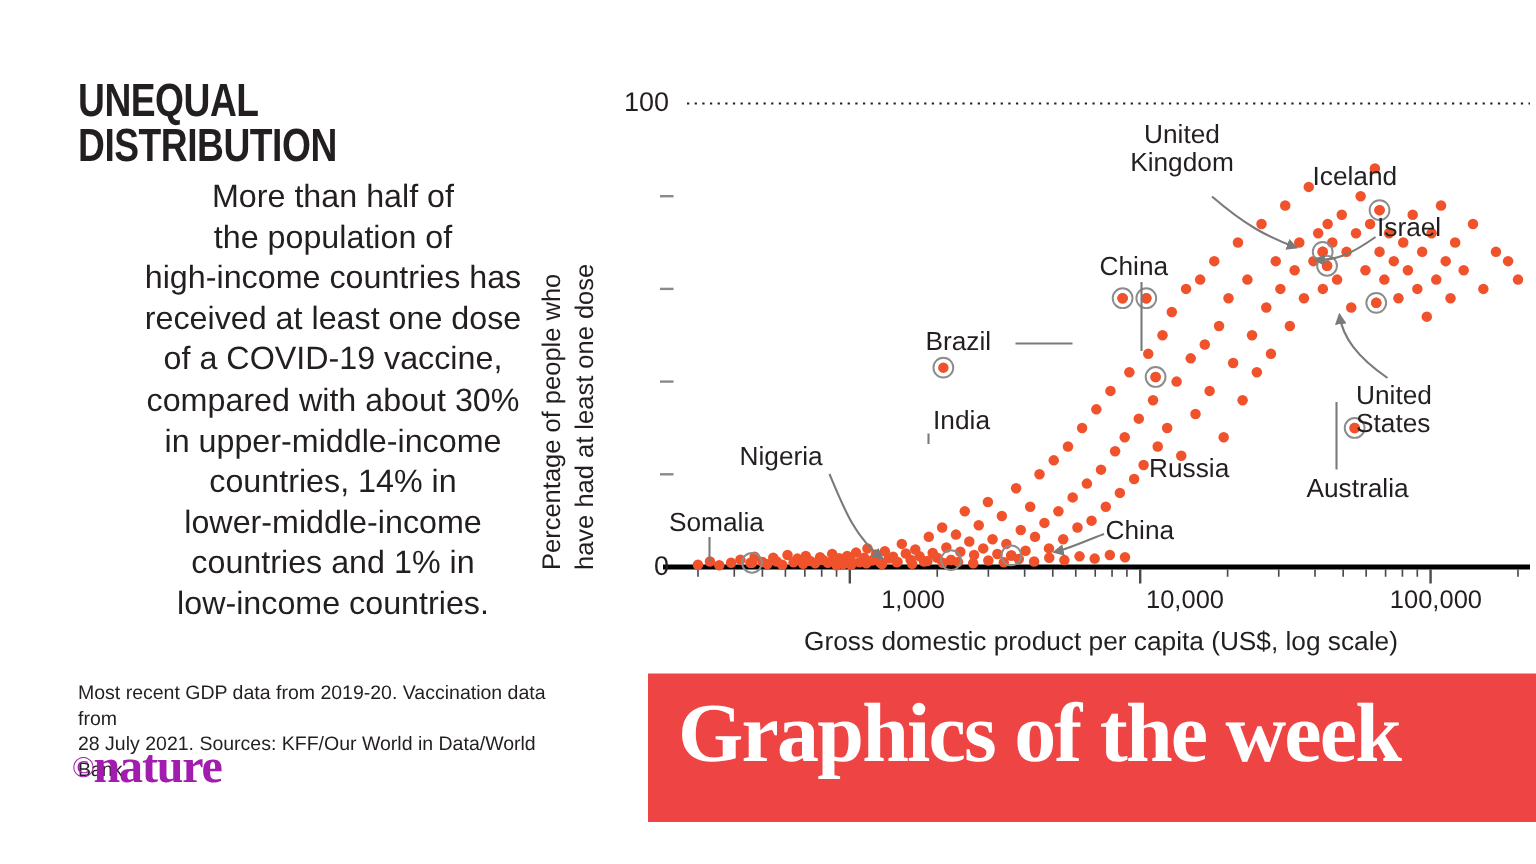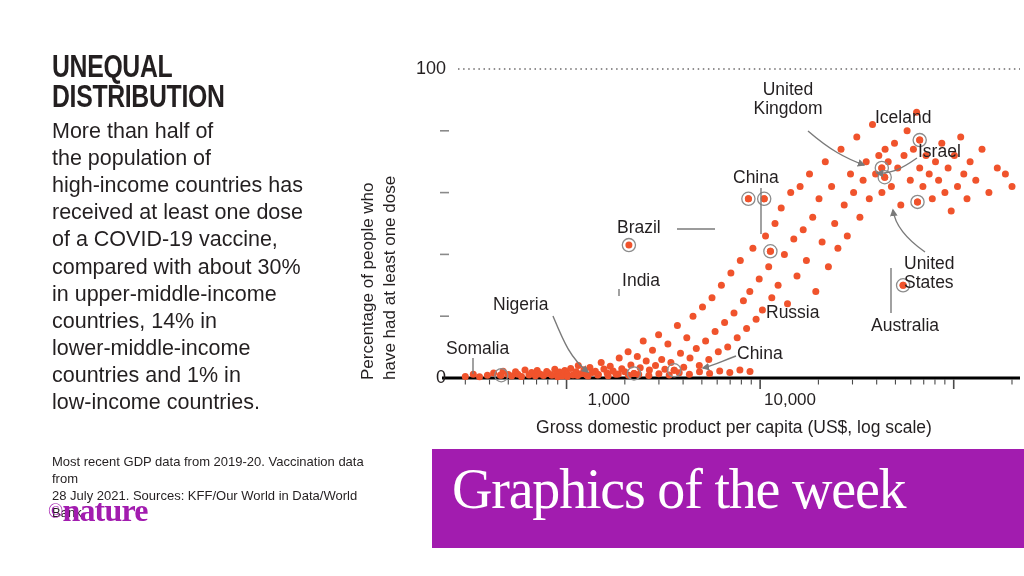--- a/index.html
+++ b/index.html
@@ -16,21 +16,21 @@
     font-family:"Liberation Sans","DejaVu Sans",sans-serif;
     font-weight:bold;font-size:31px;line-height:0.97;
     letter-spacing:-0.4px;color:#231f20;
     text-transform:uppercase;
     transform:scaleX(0.80);transform-origin:left top;
     white-space:pre-line;
     margin:0 0 6px 0;
   }
   .standfirst{
     font-size:21.5px;line-height:1.26;color:#231f20;
-    margin:0;white-space:pre-line;font-weight:400;
+    margin:0;white-space:pre-line;font-weight:400;text-align:center;
   }
   .source-note{
     position:absolute;left:52px;top:453px;width:320px;
     font-size:13px;line-height:1.32;color:#231f20;white-space:pre-line;
   }
   .nature-logo{
     position:absolute;left:48px;top:492px;
     font-family:"Liberation Serif","DejaVu Serif",serif;
     font-weight:bold;font-size:32px;color:#a21caf;letter-spacing:-0.8px;
   }
@@ -55,21 +55,22 @@
   .xtick-text{position:absolute;font-size:17px;color:#231f20;text-align:right;}
 
   .annot{
     position:absolute;font-size:17.5px;line-height:1.06;color:#231f20;
     white-space:pre-line;
   }
 
   
   .banner{
     position:absolute;left:432px;top:449px;width:592px;height:99px;
-    background:#a21caf;
+    background:#ef4444;
+    font-weight:bold;
   }
   .banner-text{
     position:absolute;left:20px;top:8px;
     font-family:"Liberation Serif","DejaVu Serif",serif;
     font-size:56px;color:#ffffff;letter-spacing:-1.2px;white-space:nowrap;
   }
 </style>
 </head>
 <body>
 
@@ -375,20 +376,21 @@
   </div>
 
   <div class="ylab-line ylab-1">Percentage of people who</div>
   <div class="ylab-line ylab-2">have had at least one dose</div>
 
   <div class="tick-text" id="ytick-100" style="left:390px;top:58px;width:56px;">100</div>
   <div class="tick-text" id="ytick-0" style="left:390px;top:367px;width:56px;">0</div>
 
   <div class="xtick-text" style="left:510px;top:390px;width:120px;">1,000</div>
   <div class="xtick-text" style="left:688px;top:390px;width:128px;">10,000</div>
+  <div class="xtick-text" style="left:848px;top:390px;width:140px;">100,000</div>
 
   <div class="axis-label-x">Gross domestic product per capita (US$, log scale)</div>
 
   <div class="annot" style="left:733px;top:80px;width:110px;text-align:center;">United
 Kingdom</div>
   <div class="annot" style="left:875px;top:108px;width:100px;text-align:left;">Iceland</div>
   <div class="annot" style="left:918px;top:142px;width:100px;text-align:left;">Israel</div>
   <div class="annot" style="left:733px;top:168px;width:90px;text-align:left;">China</div>
   <div class="annot" style="left:617px;top:218px;width:80px;text-align:left;">Brazil</div>
   <div class="annot" style="left:590px;top:271px;width:70px;text-align:right;">India</div>

